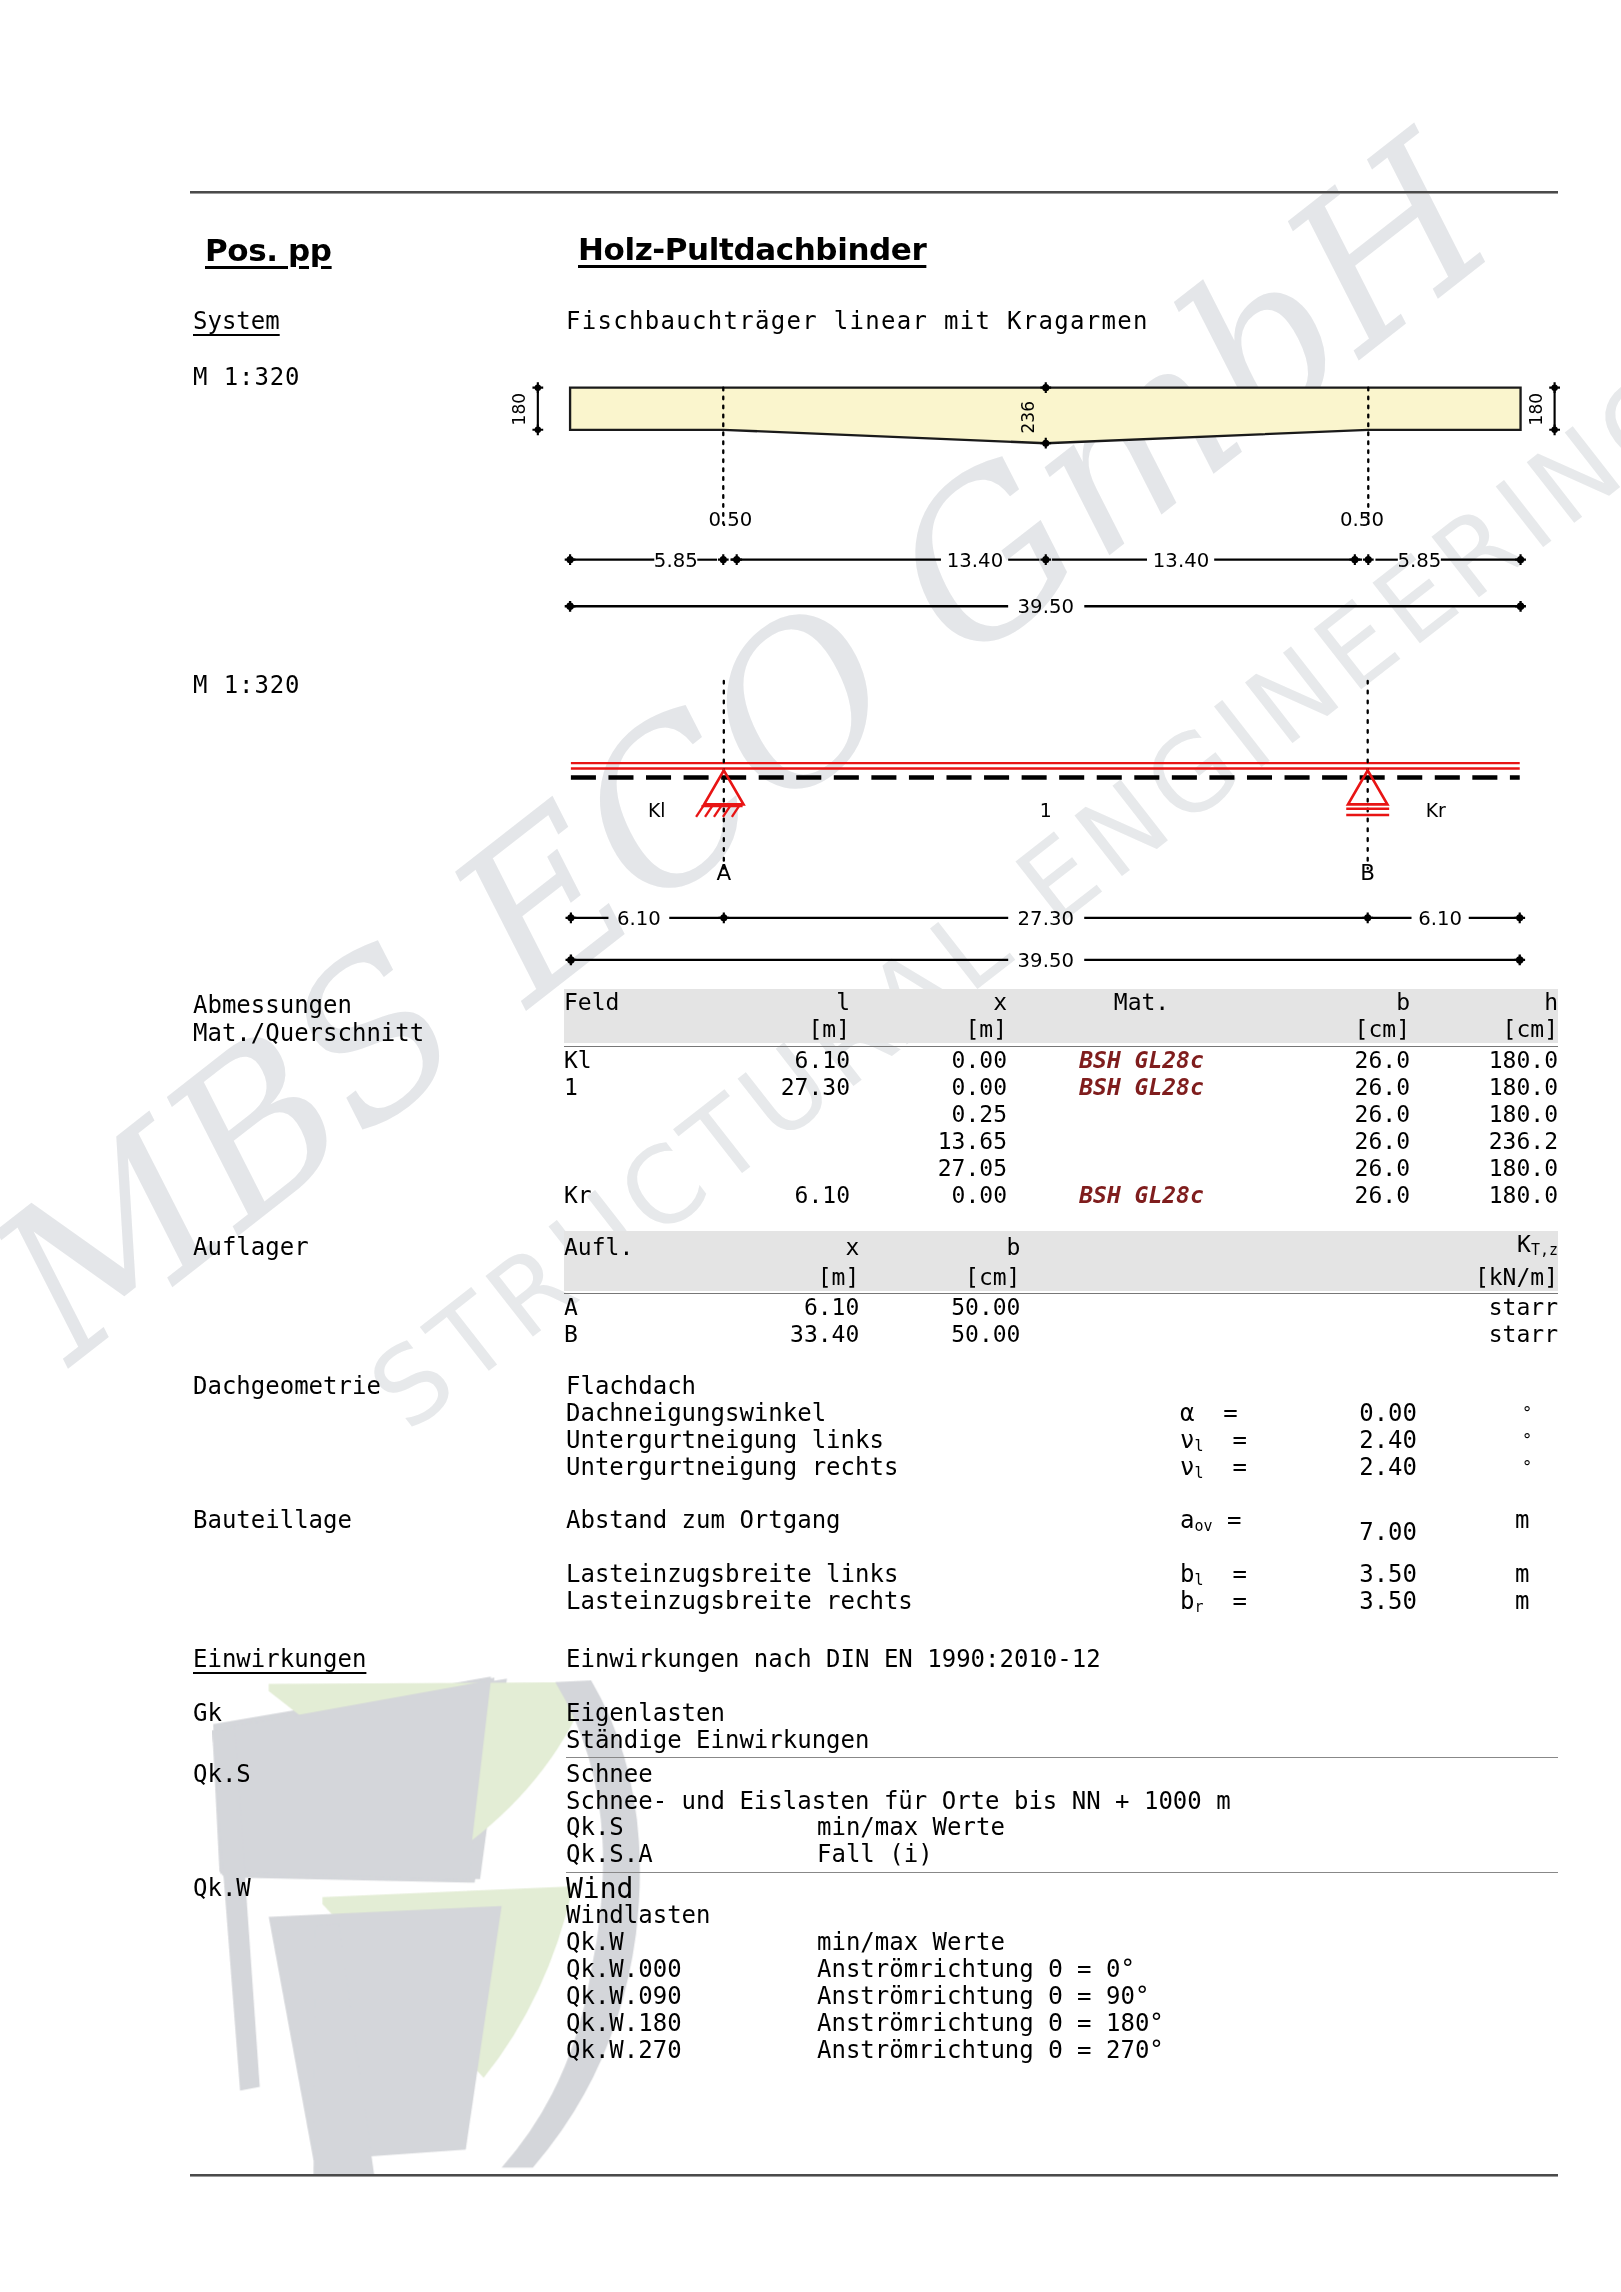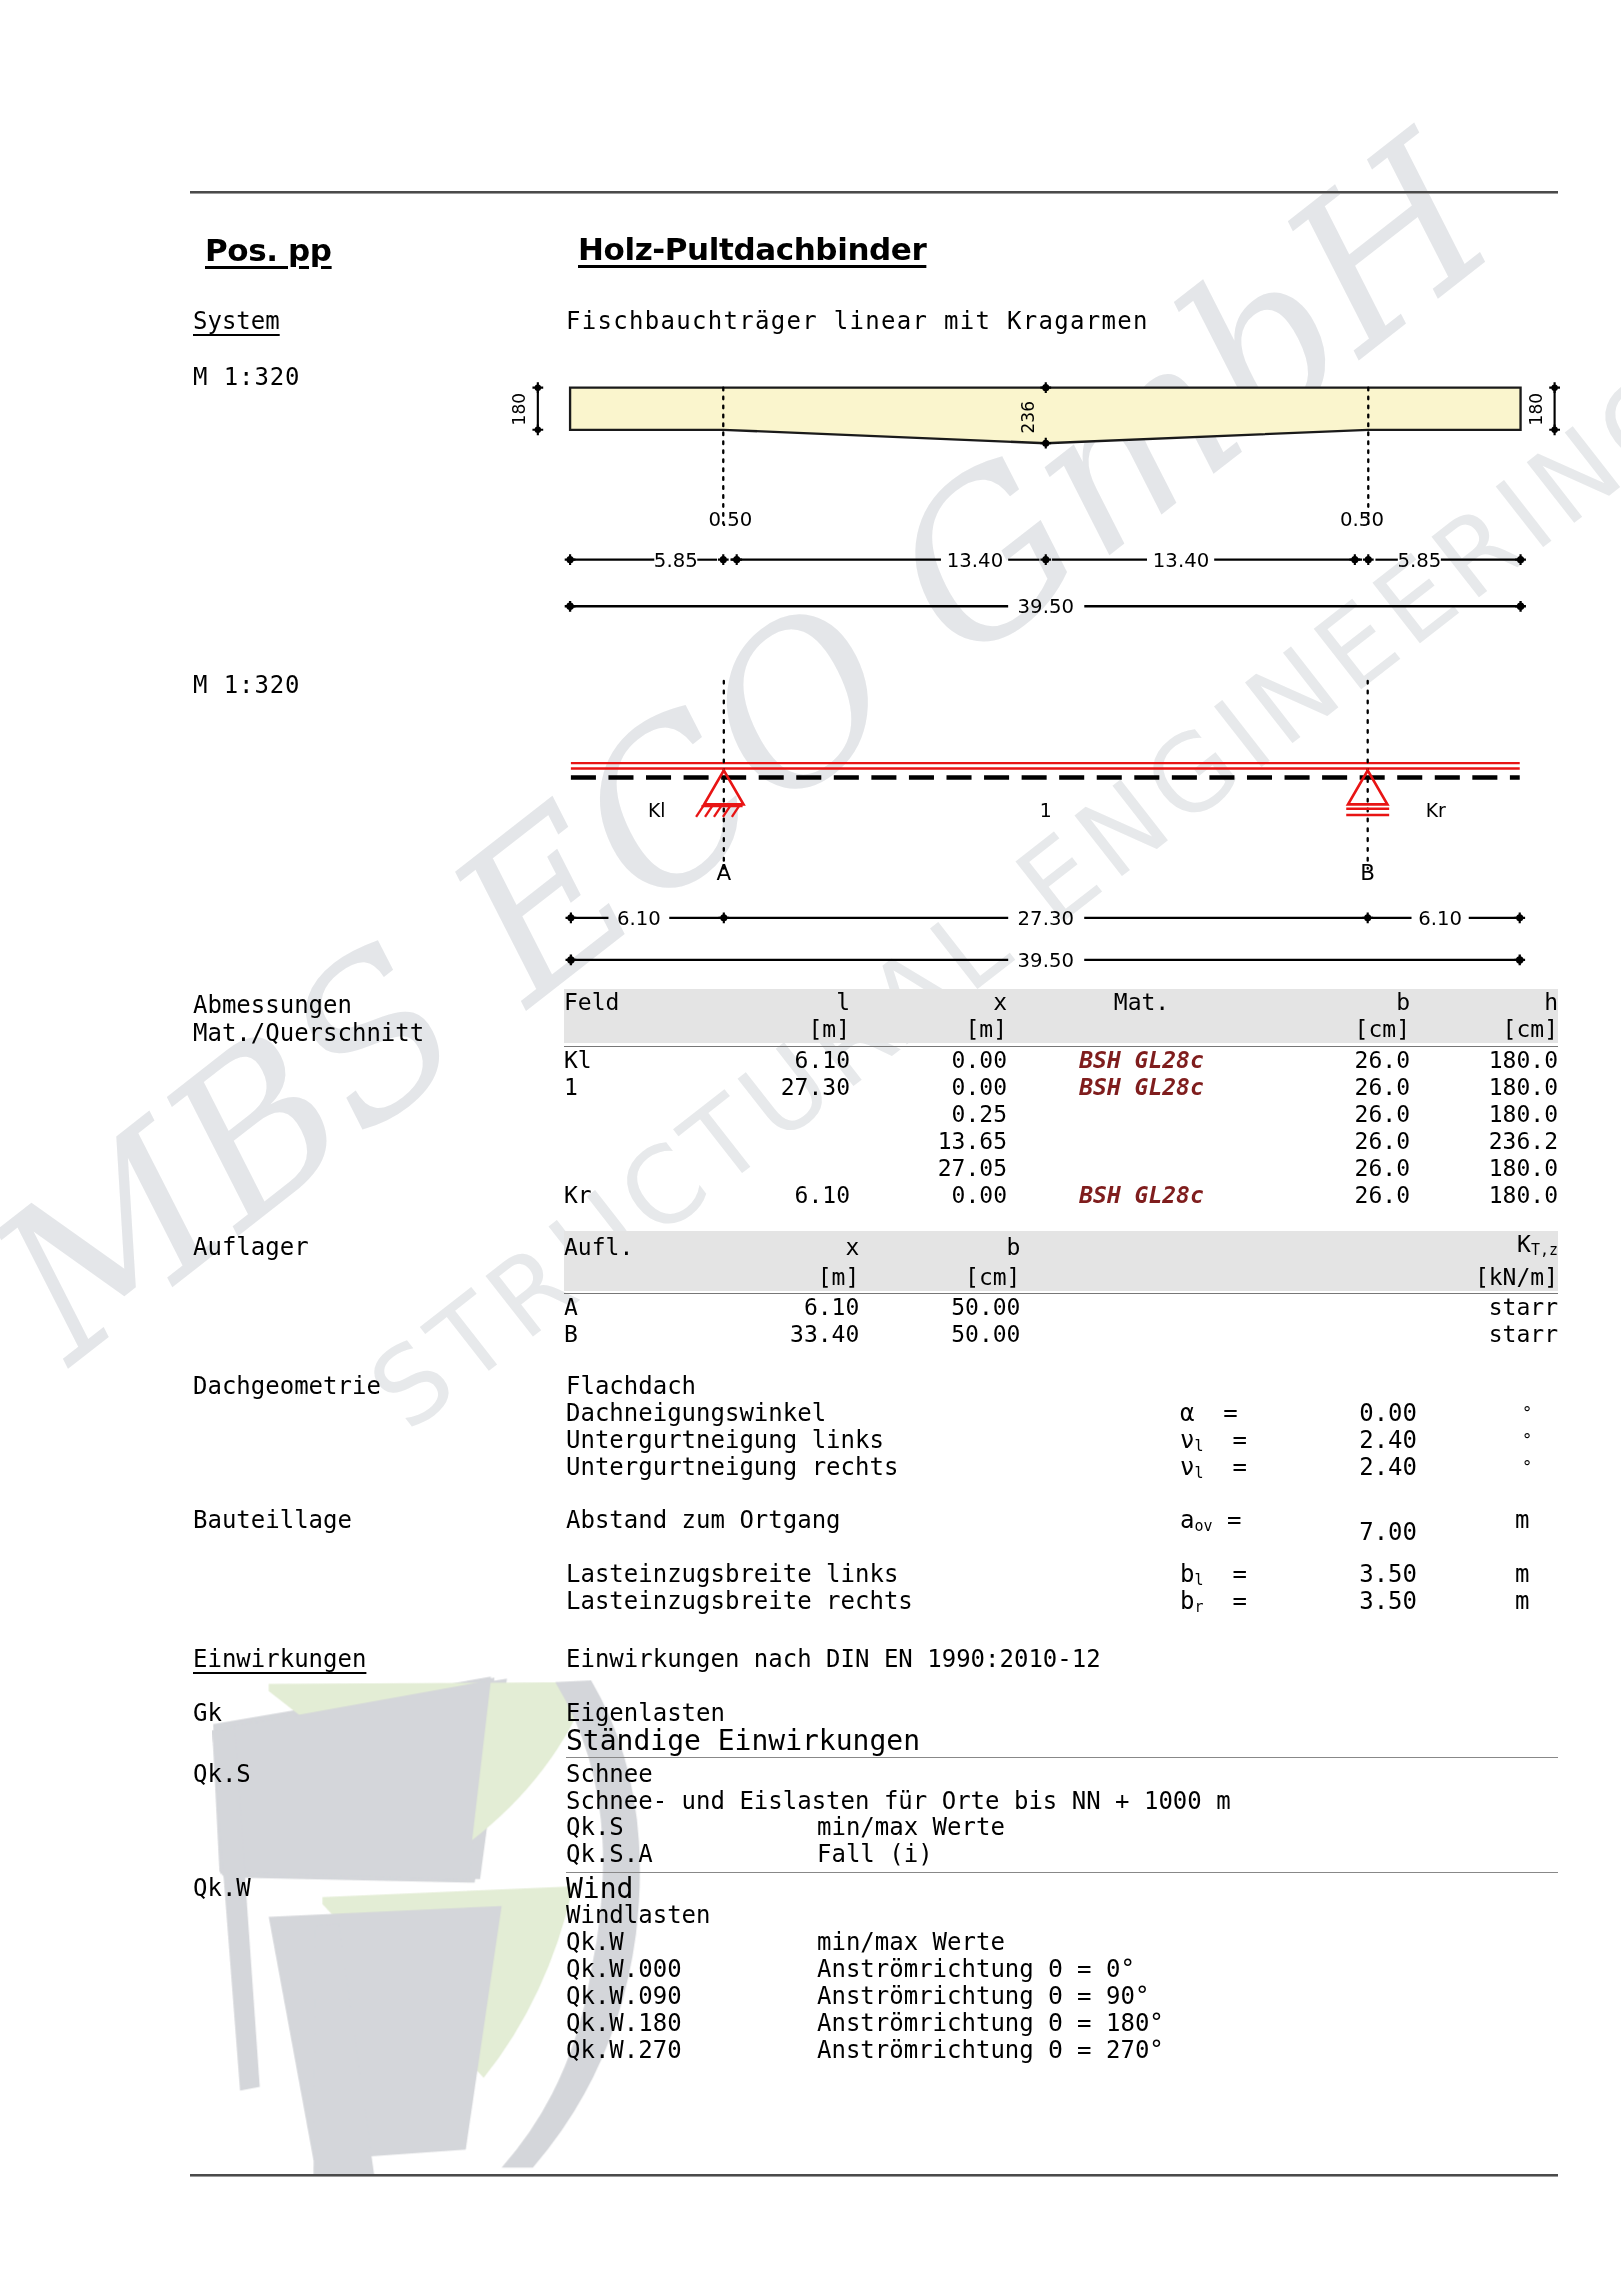--- a/index.html
+++ b/index.html
@@ -452,21 +452,21 @@
   <div class="lbl" style="left:566px;top:1588px;font-size:24px;">Lasteinzugsbreite rechts</div>
   <div class="lbl" style="left:1180px;top:1588px;font-size:24px;"><span>b</span><span class="sub">r</span><span>  </span><span>=</span></div>
   <div class="lbl" style="left:1254px;top:1588px;width:163px;text-align:right;font-size:24px;">3.50</div>
   <div class="lbl" style="left:1515px;top:1588px;font-size:24px;">m</div>
 
   <div class="lbl u" style="left:193px;top:1646px;font-size:24px;">Einwirkungen</div>
   <div class="lbl" style="left:566px;top:1646px;font-size:24px;">Einwirkungen nach DIN EN 1990:2010-12</div>
 
   <div class="lbl" style="left:193px;top:1700px;font-size:24px;">Gk</div>
   <div class="lbl" style="left:566px;top:1700px;font-size:24px;">Eigenlasten</div>
-  <div class="lbl" style="left:566px;top:1727px;font-size:28px;">Ständige Einwirkungen</div>
+  <div class="lbl" style="left:566px;top:1727px;font-size:24px;">Ständige Einwirkungen</div>
   <div class="hair" style="left:566px;top:1757px;width:992px;"></div>
 
   <div class="lbl" style="left:193px;top:1761px;font-size:24px;">Qk.S</div>
   <div class="lbl" style="left:566px;top:1761px;font-size:24px;">Schnee</div>
   <div class="lbl" style="left:566px;top:1788px;font-size:24px;">Schnee- und Eislasten für Orte bis NN + 1000 m</div>
   <div class="lbl" style="left:566px;top:1814px;font-size:24px;">Qk.S</div>
   <div class="lbl" style="left:817px;top:1814px;font-size:24px;">min/max Werte</div>
   <div class="lbl" style="left:566px;top:1841px;font-size:24px;">Qk.S.A</div>
   <div class="lbl" style="left:817px;top:1841px;font-size:24px;">Fall (i)</div>
   <div class="hair" style="left:566px;top:1872px;width:992px;"></div>

